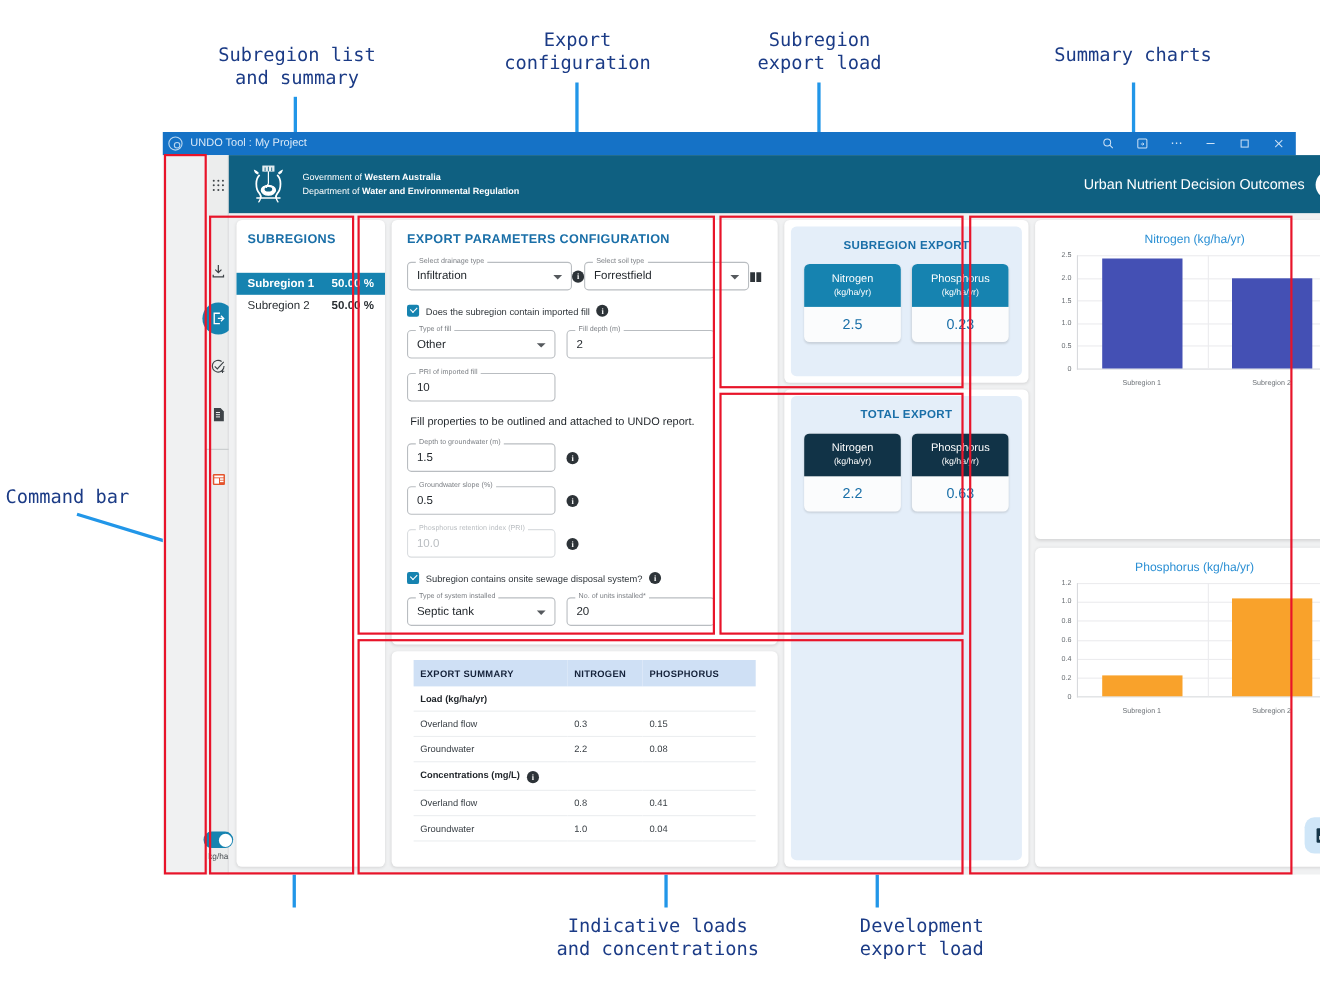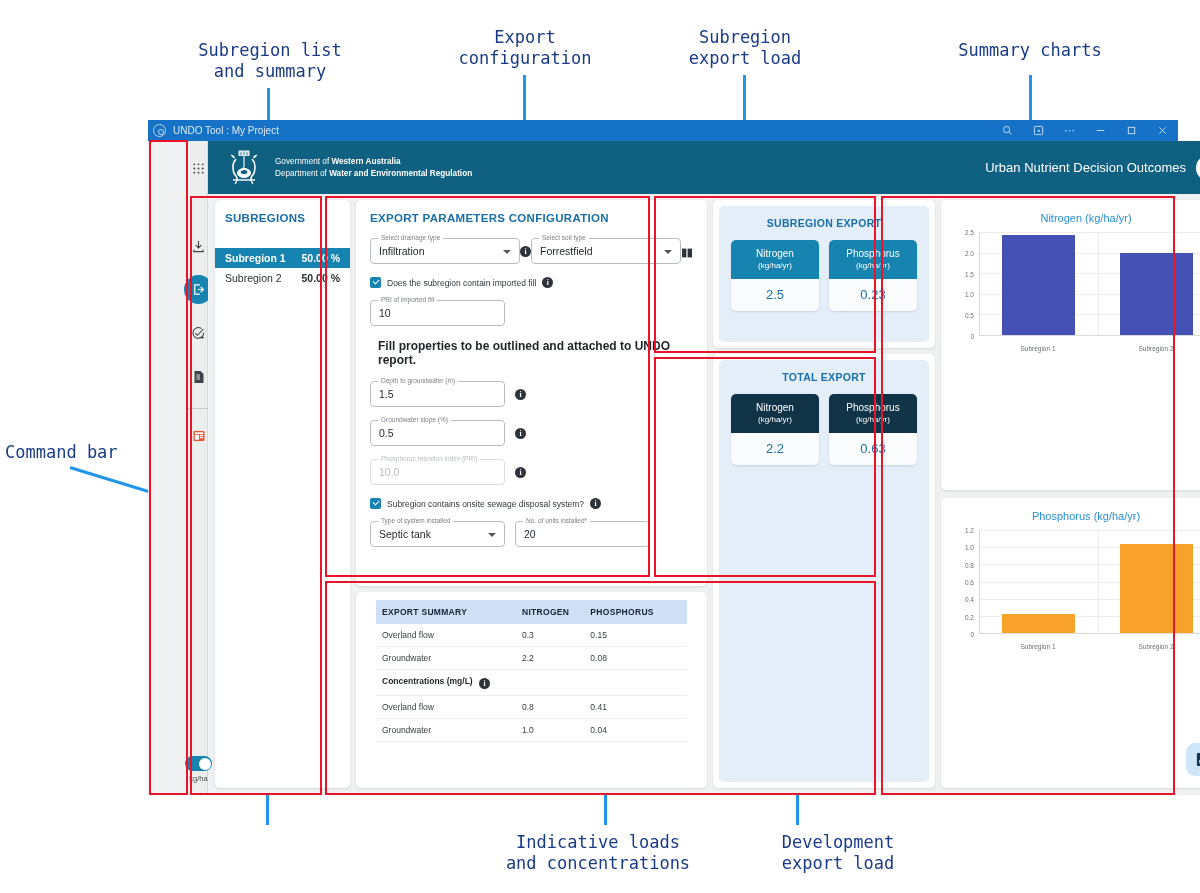--- a/index.html
+++ b/index.html
@@ -218,21 +218,21 @@
     width: 11px; height: 11px; border-radius: 2px;
     background: #1683b0; position: relative; flex: none;
   }
   .chkbox::after {
     content: ""; position: absolute; left: 2.6px; top: 2.4px;
     width: 5px; height: 2.6px;
     border-left: 1.5px solid #ffffff; border-bottom: 1.5px solid #ffffff;
     transform: rotate(-45deg);
   }
   .chk-lbl { font-size: 8.5px; color: #32383d; }
-  .fill-note { font-size: 12px; font-weight: bold; color: #1f2429; margin: 4px 8px 14px; }
+  .fill-note { font-size: 10px; font-weight: normal; color: #1f2429; margin: 4px 3px 14px; }
 
   
   .table-card { height: 196px; padding: 8px 20px; }
   table { width: 100%; border-collapse: collapse; }
   thead th {
     background: #cfe0f5; color: #15223a;
     font-size: 8.5px; font-weight: bold; letter-spacing: 0.3px;
     text-align: left; padding: 7px 6px;
   }
   tbody td {
@@ -546,20 +546,31 @@
                     </svg>
                 </span>
               </div>
 
               <div class="chk-row">
                 <span class="chkbox"></span>
                 <span class="chk-lbl">Does the subregion contain imported fill</span>
                 <span class="info-ic">i</span>
               </div>
 
+              <div class="frow">
+                <div class="field w135">
+                  <span class="flabel">Type of fill</span>
+                  <span class="fval">Other</span>
+                  <span class="caret"></span>
+                </div>
+                <div class="field w135" style="margin-left:10px;">
+                  <span class="flabel">Fill depth (m)</span>
+                  <span class="fval">2</span>
+                </div>
+              </div>
 
               <div class="frow">
                 <div class="field w135">
                   <span class="flabel">PRI of imported fill</span>
                   <span class="fval">10</span>
                 </div>
               </div>
 
               <div class="fill-note">Fill properties to be outlined and attached to UNDO report.</div>
 
@@ -610,20 +621,26 @@
               <table>
                 <thead>
                   <tr>
                     <th class="c-label">EXPORT SUMMARY</th>
                     <th class="c-n">NITROGEN</th>
                     <th class="c-p">PHOSPHORUS</th>
                     <th></th>
                   </tr>
                 </thead>
                 <tbody>
+                  <tr class="grp">
+                    <td>Load (kg/ha/yr)</td>
+                    <td></td>
+                    <td></td>
+                    <td></td>
+                  </tr>
                   <tr>
                     <td>Overland flow</td>
                     <td>0.3</td>
                     <td>0.15</td>
                     <td></td>
                   </tr>
                   <tr>
                     <td>Groundwater</td>
                     <td>2.2</td>
                     <td>0.08</td>

